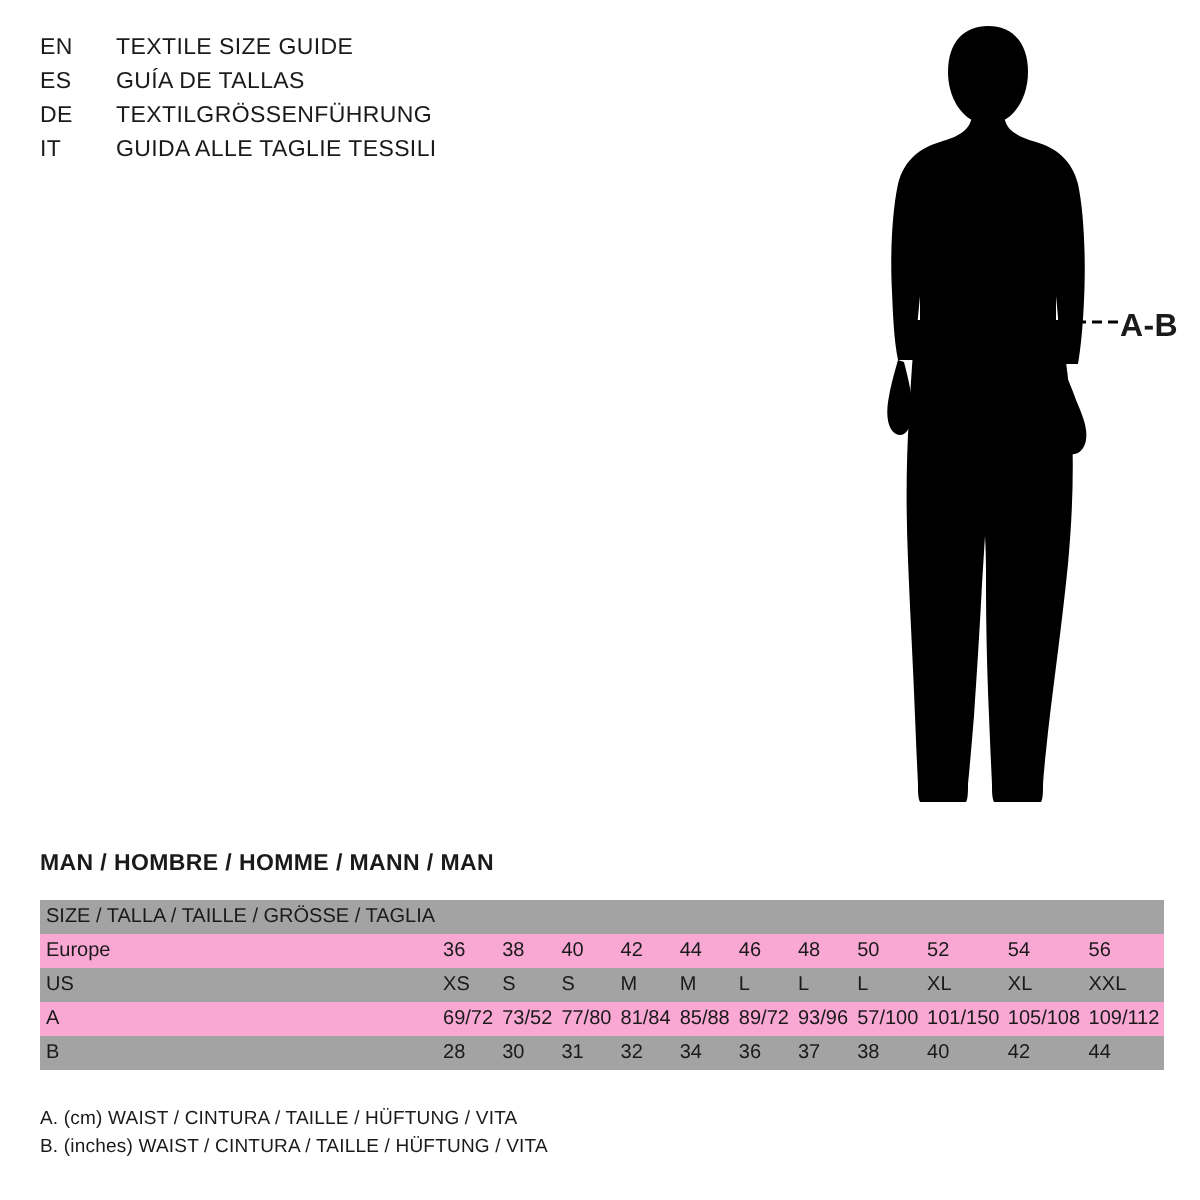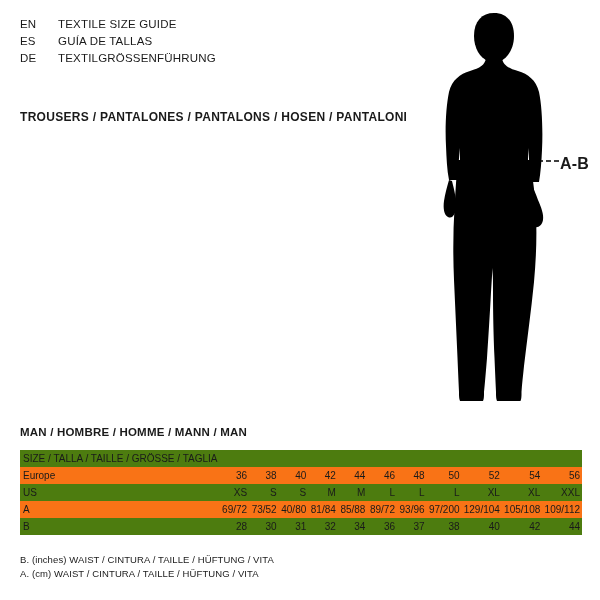--- a/index.html
+++ b/index.html
@@ -84,27 +84,27 @@
     top: 450px;
     width: 562px;
     border-collapse: collapse;
     font-size: 10px;
   }
   table.size-table td {
     padding: 3px 2px 3px 2px;
     height: 17px;
     white-space: nowrap;
   }
-  table.size-table tr.shaded td { background: #4d7c0f; }
-  table.size-table tr.plain td { background: #f97316; }
+  table.size-table tr.shaded td { background: #a3a3a3; }
+  table.size-table tr.plain td { background: #f9a8d4; }
   table.size-table td.lbl {
     width: 92px;
     padding-left: 3px;
   }
-  table.size-table td.v { width: 47px; text-align: right; }
+  table.size-table td.v { width: 47px; text-align: left; }
   .row-head td { font-weight: normal; }
 
   .footnotes {
     position: absolute;
     left: 20px;
     top: 553px;
     font-size: 9.5px;
     line-height: 14px;
     letter-spacing: 0.1px;
   }
@@ -121,23 +121,26 @@
       <span class="lang-text">TEXTILE SIZE GUIDE</span>
     </div>
     <div class="lang-row">
       <span class="lang-code">ES</span>
       <span class="lang-text">GUÍA DE TALLAS</span>
     </div>
     <div class="lang-row">
       <span class="lang-code">DE</span>
       <span class="lang-text">TEXTILGRÖSSENFÜHRUNG</span>
     </div>
+    <div class="lang-row">
+      <span class="lang-code">IT</span>
+      <span class="lang-text">GUIDA ALLE TAGLIE TESSILI</span>
+    </div>
   </div>
 
-  <div class="section-title">TROUSERS / PANTALONES / PANTALONS / HOSEN / PANTALONI</div>
 
   <div class="figure-wrap">
     <svg width="200" height="400" viewBox="0 0 200 400" xmlns="http://www.w3.org/2000/svg">
       <g fill="#000000">
 
         <path d="M74,26 C74,11 82,3 94,3 C106,3 114,11 114,26 C114,38 108,48 100,51 C96,52.5 92,52.5 88,51 C80,48 74,38 74,26 Z"></path>
 
         <path d="M86,48 L102,48
                  C103,55 108,58 118,61
                  C128,64 136,70 139,82
@@ -231,27 +234,27 @@
         <td class="v">L</td>
         <td class="v">L</td>
         <td class="v">XL</td>
         <td class="v">XL</td>
         <td class="v">XXL</td>
       </tr>
       <tr class="plain">
         <td class="lbl">A</td>
         <td class="v">69/72</td>
         <td class="v">73/52</td>
-        <td class="v">40/80</td>
+        <td class="v">77/80</td>
         <td class="v">81/84</td>
         <td class="v">85/88</td>
         <td class="v">89/72</td>
         <td class="v">93/96</td>
-        <td class="v">97/200</td>
-        <td class="v">129/104</td>
+        <td class="v">57/100</td>
+        <td class="v">101/150</td>
         <td class="v">105/108</td>
         <td class="v">109/112</td>
       </tr>
       <tr class="shaded">
         <td class="lbl">B</td>
         <td class="v">28</td>
         <td class="v">30</td>
         <td class="v">31</td>
         <td class="v">32</td>
         <td class="v">34</td>
@@ -259,17 +262,17 @@
         <td class="v">37</td>
         <td class="v">38</td>
         <td class="v">40</td>
         <td class="v">42</td>
         <td class="v">44</td>
       </tr>
     </tbody>
   </table>
 
   <div class="footnotes">
+    <div>A. (cm) WAIST / CINTURA / TAILLE / HÜFTUNG / VITA</div>
     <div>B. (inches) WAIST / CINTURA / TAILLE / HÜFTUNG / VITA</div>
-    <div>A. (cm) WAIST / CINTURA / TAILLE / HÜFTUNG / VITA</div>
   </div>
 
 </div>
 
 </body></html>

